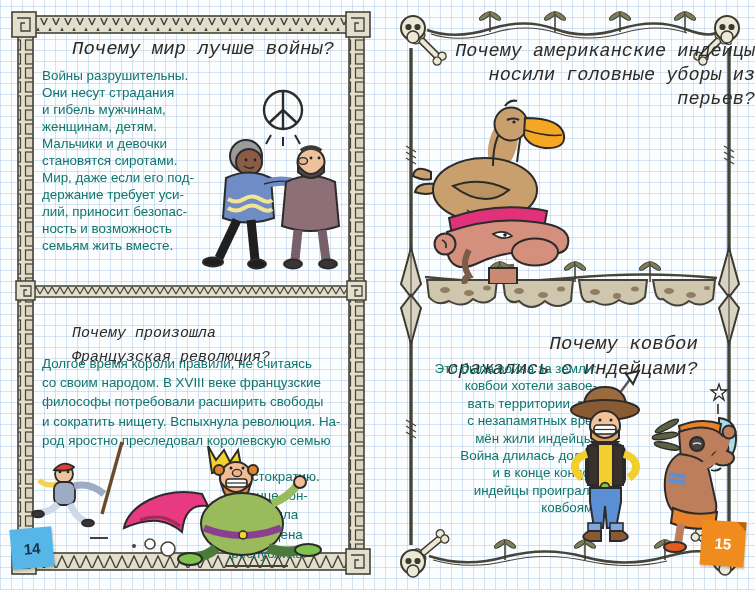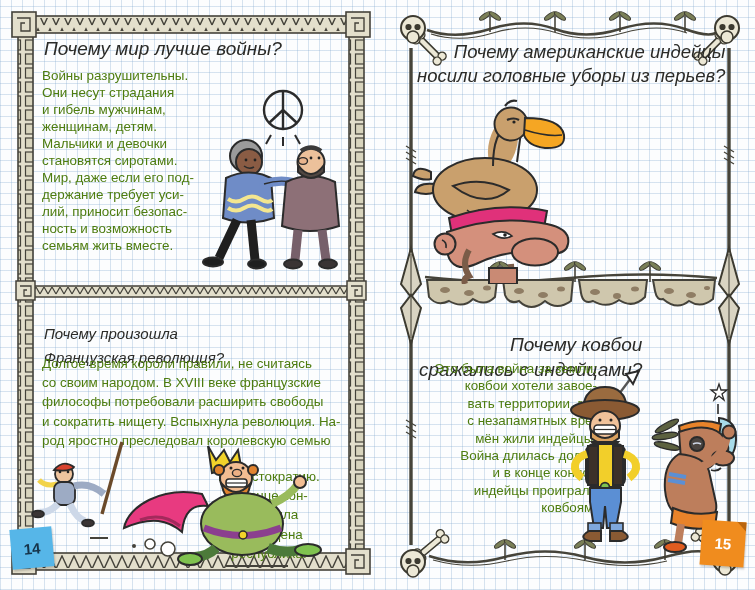--- a/index.html
+++ b/index.html
@@ -8,26 +8,26 @@
     background-color:#fcfdfe;
     background-image:
       repeating-linear-gradient(0deg, rgba(125,165,205,.30) 0 1px, transparent 1px 11px),
       repeating-linear-gradient(90deg, rgba(125,165,205,.30) 0 1px, transparent 1px 11px);
     font-family:"Liberation Sans", sans-serif;
   }
   .page{position:absolute;}
   .frame-svg{position:absolute;left:0;top:0;pointer-events:none;}
   .qtitle{
     position:absolute;
-    font-family:Liberation Sans, sans-serif;
+    font-family:Liberation Mono, monospace;
     font-style:italic;font-weight:500;
-    color:#2b2b28;white-space:pre-line;
+    color:#2b2b28;white-space:pre-line;padding-left:28px;
   }
   .qbody{
-    position:absolute;color:#4d7c0f;white-space:pre-line;
+    position:absolute;color:#0f766e;white-space:pre-line;
     font-size:13.4px;
   }
   .illo{position:absolute;}
   .pagetag{
     position:absolute;display:flex;align-items:center;justify-content:center;
     font-weight:bold;font-size:15px;z-index:30;
     box-shadow:1px 2px 2px rgba(0,0,0,.18);
   }
   .tag-14{left:11px;top:528px;width:42px;height:40px;background:#56b6e8;color:#16344a;transform:rotate(-5deg);}
   .tag-15{left:701px;top:521px;width:44px;height:45px;background:#f08c1e;color:#ffffff;transform:rotate(4deg);}

